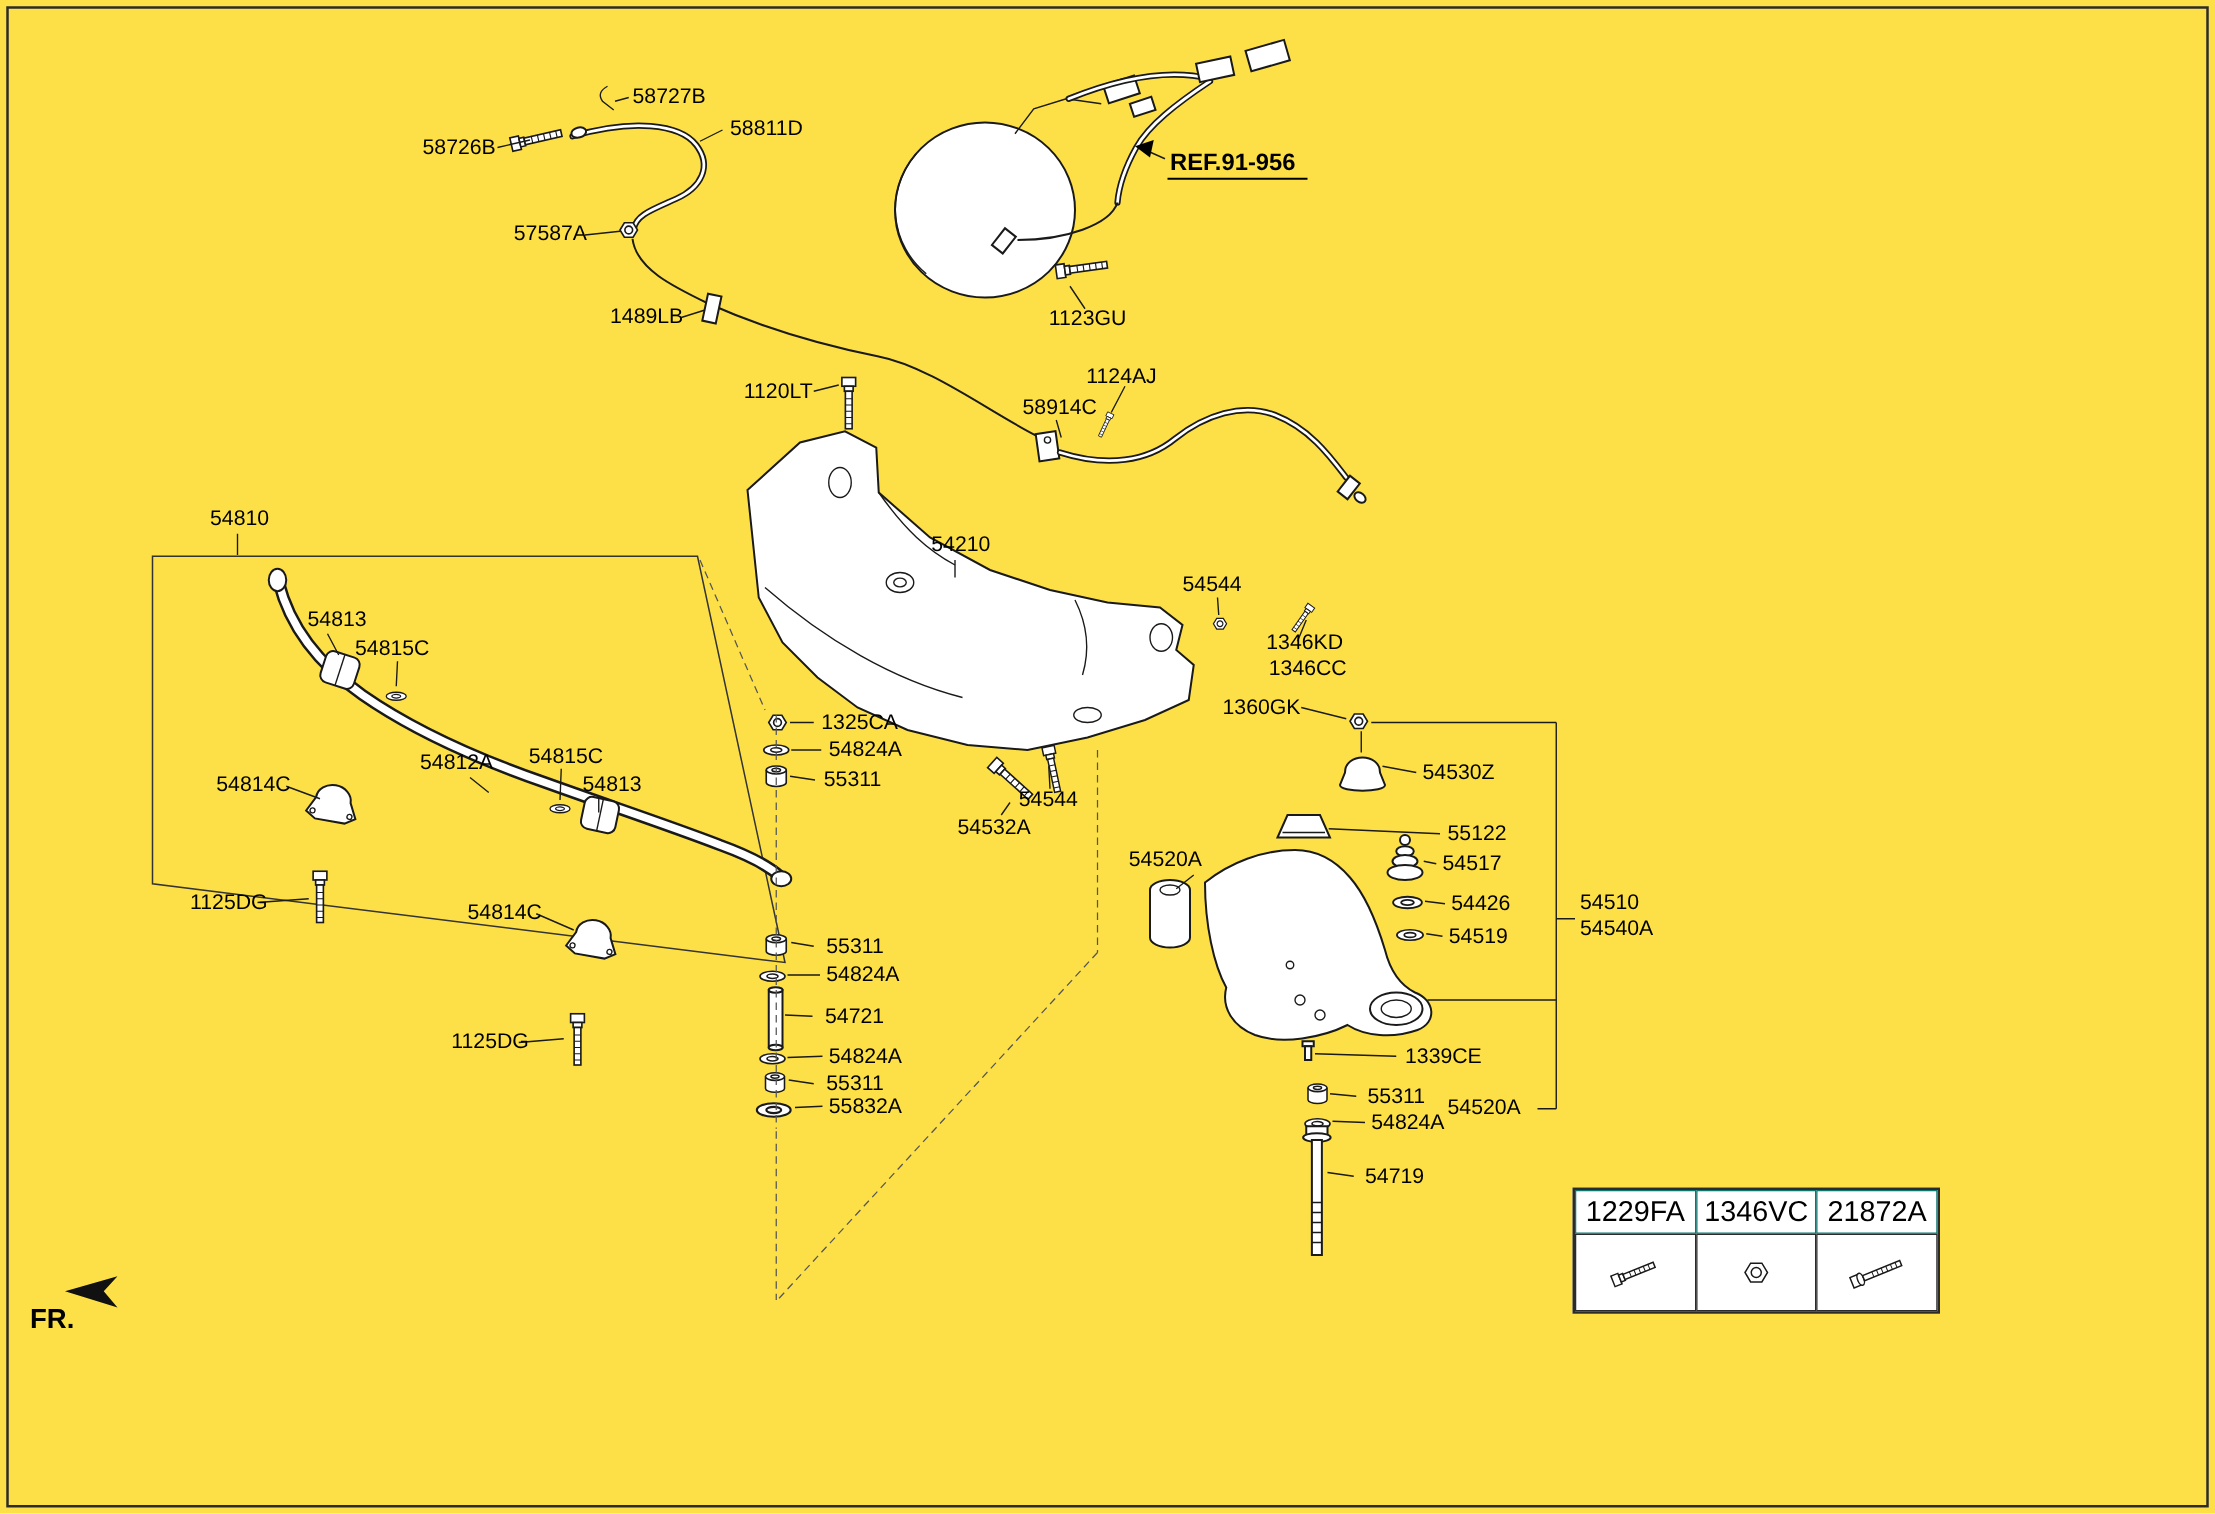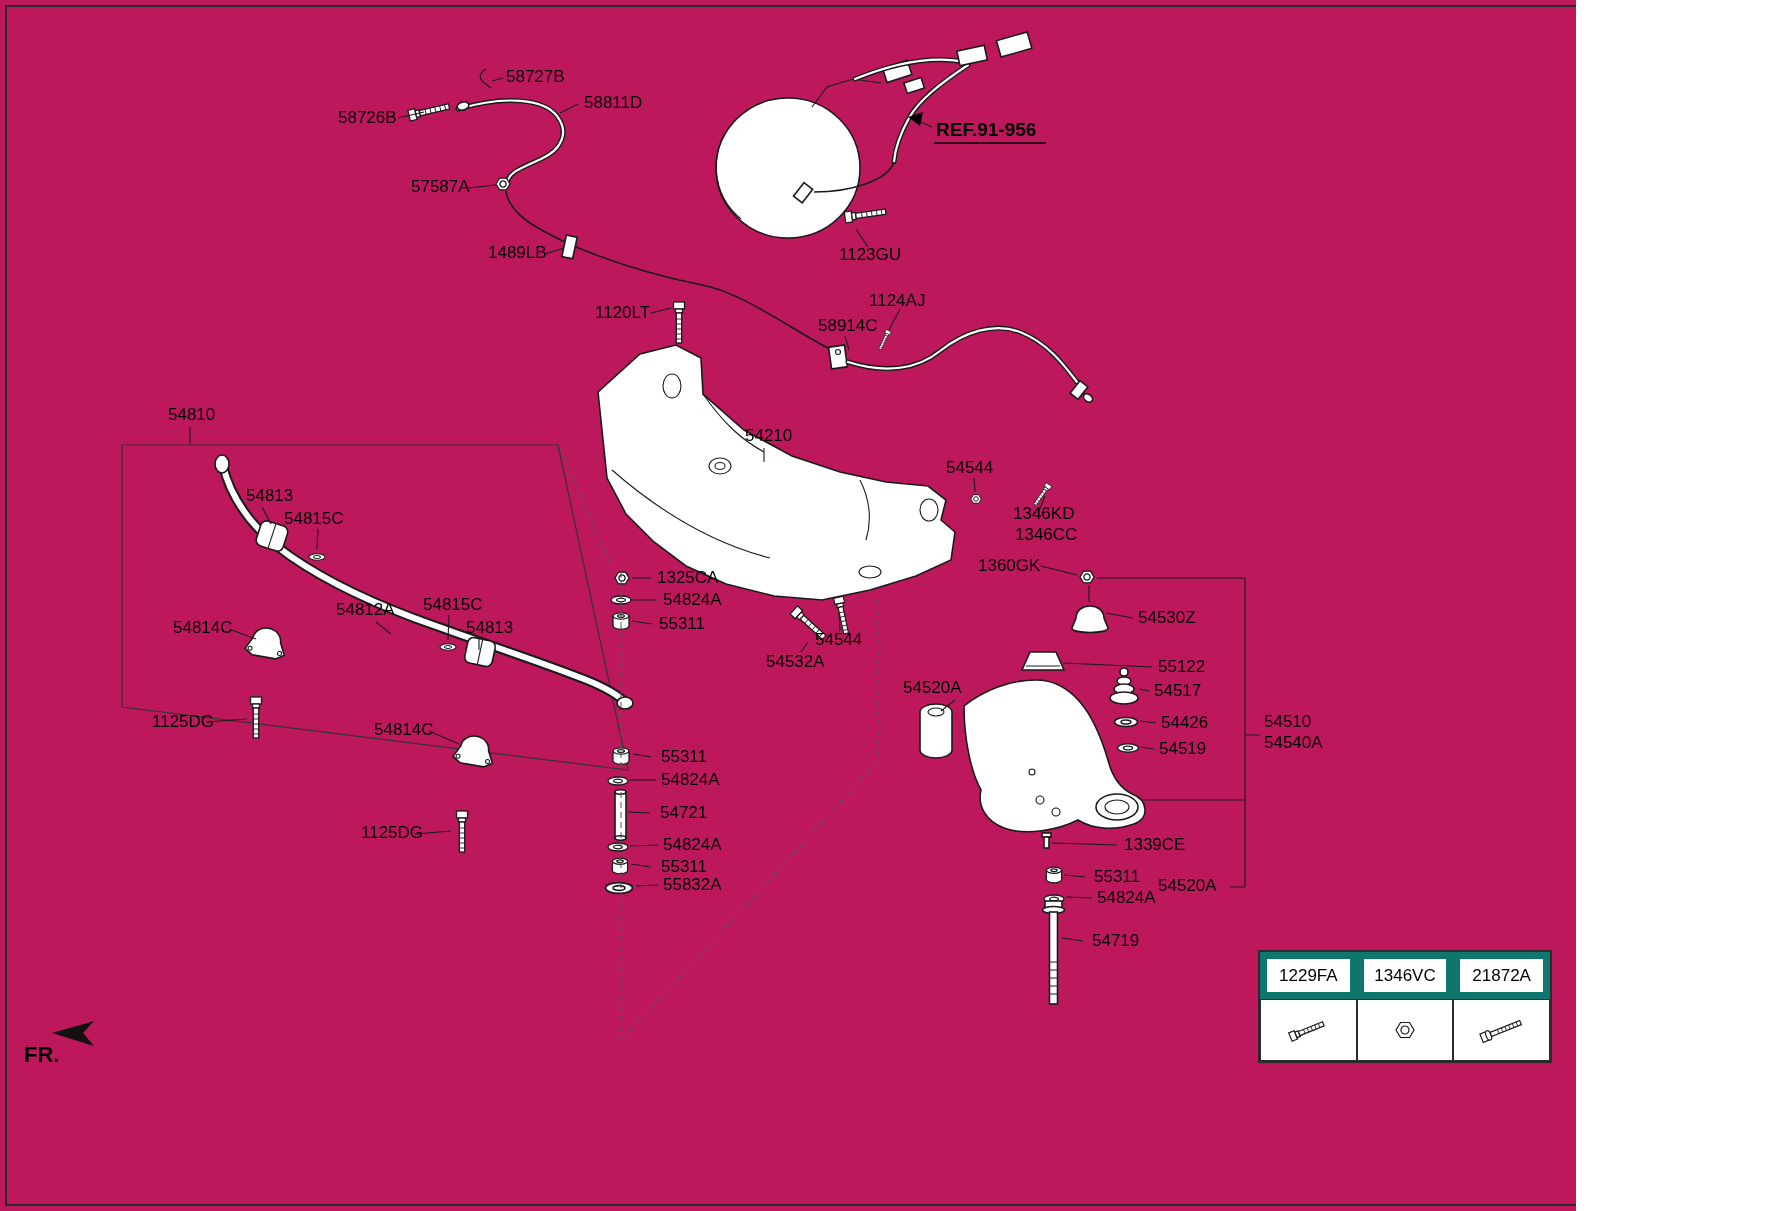--- a/index.html
+++ b/index.html
@@ -1,34 +1,34 @@
 <!DOCTYPE html>
 <html><head>
 <meta charset="utf-8">
 <style>
   html,body{margin:0;padding:0;background:#fff;}
-  .stage{position:relative;width:1576px;height:1211px;background:#be185d;overflow:hidden;
+  .stage{position:relative;width:1772px;height:1211px;background:#fde047;overflow:hidden;
          font-family:"Liberation Sans",sans-serif;}
   .stage > svg{position:absolute;left:0;top:0;}
   .callout{font-family:"Liberation Sans",sans-serif;font-size:17px;fill:#000;}
   .ref{font-family:"Liberation Sans",sans-serif;font-size:19px;font-weight:bold;fill:#000;}
   .fr{font-family:"Liberation Sans",sans-serif;font-size:22px;font-weight:bold;fill:#000;}
   .ln{stroke:#1a1a1a;stroke-width:1.1;fill:none;}
   .dash{stroke:#555;stroke-width:1;stroke-dasharray:6 4;fill:none;}
   .part{stroke:#1a1a1a;stroke-width:1.6;fill:#ffffff;}
   .thin{stroke:#1a1a1a;stroke-width:1.1;fill:none;}
   .tube-outer{stroke:#1a1a1a;stroke-width:5;fill:none;stroke-linecap:round;}
   .tube-inner{stroke:#ffffff;stroke-width:2.2;fill:none;stroke-linecap:round;}
   .wire{stroke:#1a1a1a;stroke-width:1.6;fill:none;}
   .bar-outer{stroke:#1a1a1a;stroke-width:10;fill:none;stroke-linecap:round;}
   .bar-inner{stroke:#ffffff;stroke-width:6;fill:none;stroke-linecap:round;}
   .parts-table{position:absolute;left:1258px;top:950px;width:290px;background:#fff;
                border:2px solid #2b2b2b;display:grid;grid-template-columns:1fr 1fr 1fr;}
-  .pt-head{border:7px solid #0f766e;height:33px;display:flex;align-items:center;justify-content:center;
-           font-size:17px;color:#000;}
+  .pt-head{border:1px solid #0f766e;height:33px;display:flex;align-items:center;justify-content:center;
+           font-size:23px;color:#000;}
   .pt-cell{border:1px solid #2b2b2b;height:60px;display:flex;align-items:center;justify-content:center;}
 </style>
 </head>
 <body>
 
 <div class="stage">
 <svg width="1772" height="1211" viewBox="0 0 1772 1211">
   <defs>
     <g id="sym-bolt" stroke="#1a1a1a" stroke-width="1.3" fill="#ffffff">
       <rect x="-3" y="-5.5" width="7" height="11"></rect>

